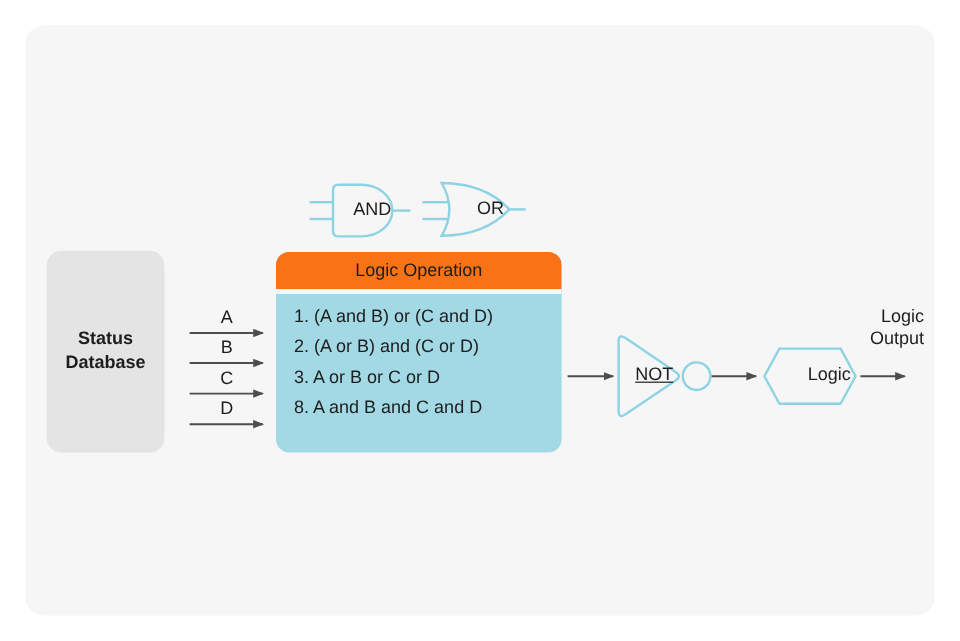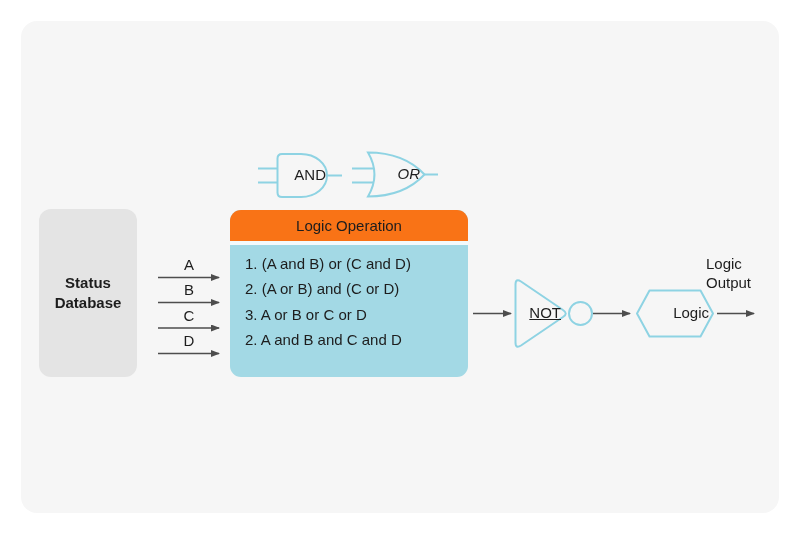--- a/index.html
+++ b/index.html
@@ -50,21 +50,21 @@
   .in-label.b { left: 167px; top: 281px; }
   .in-label.c { left: 167px; top: 307px; }
   .in-label.d { left: 167px; top: 332px; }
   
   .gate-text {
     font-size: 15px;
     line-height: 18px;
     text-align: right;
   }
   .and-text { left: 278px; top: 166px; width: 48px; }
-  .or-text  { left: 372px; top: 165px; width: 48px; font-style: italic; }
+  .or-text  { left: 372px; top: 165px; width: 48px; }
   .not-text { left: 515px; top: 304px; width: 46px; text-decoration: underline; }
   .delay-text { left: 641px; top: 304px; width: 68px; }
   
   .logic-box {
     left: 230px; top: 210px;
     width: 238px; height: 167px;
     background: #a3d9e5;
     border-radius: 11px;
     overflow: hidden;
   }
@@ -85,21 +85,21 @@
   }
   .logic-rule {
     font-size: 15px;
     line-height: 25.4px;
     white-space: nowrap;
   }
   
   .logic-output {
     left: 706px; top: 254px;
     width: 64px;
-    text-align: left;
+    text-align: right;
     font-size: 15px;
     line-height: 19px;
   }
 </style>
 </head>
 <body>
 
 <div class="panel"></div>
 
 <svg class="overlay" viewBox="0 0 800 534" xmlns="http://www.w3.org/2000/svg">
@@ -160,20 +160,20 @@
 
 <div class="abs logic-box">
   <div class="logic-header">
     <span>Logic Operation</span>
   </div>
   <div class="logic-sep"></div>
   <div class="logic-body">
     <div class="logic-rule">1. (A and B) or (C and D)</div>
     <div class="logic-rule">2. (A or B) and (C or D)</div>
     <div class="logic-rule">3. A or B or C or D</div>
-    <div class="logic-rule">2. A and B and C and D</div>
+    <div class="logic-rule">8. A and B and C and D</div>
   </div>
 </div>
 
 <div class="abs gate-text not-text">NOT</div>
 <div class="abs gate-text delay-text">Logic</div>
 
 <div class="abs logic-output">Logic Output</div>
 
 </body></html>

